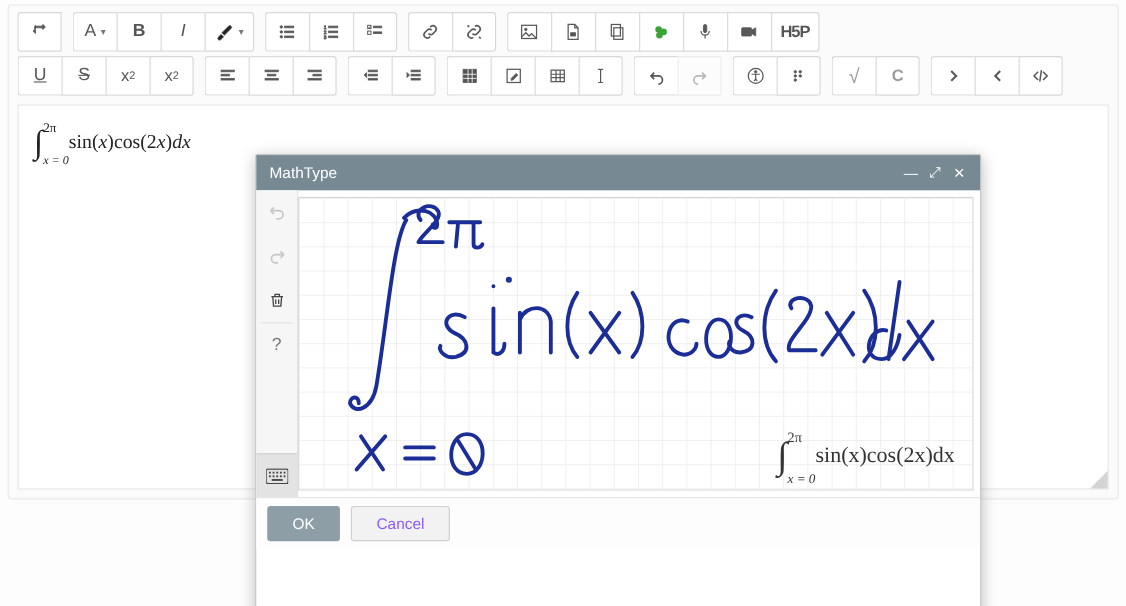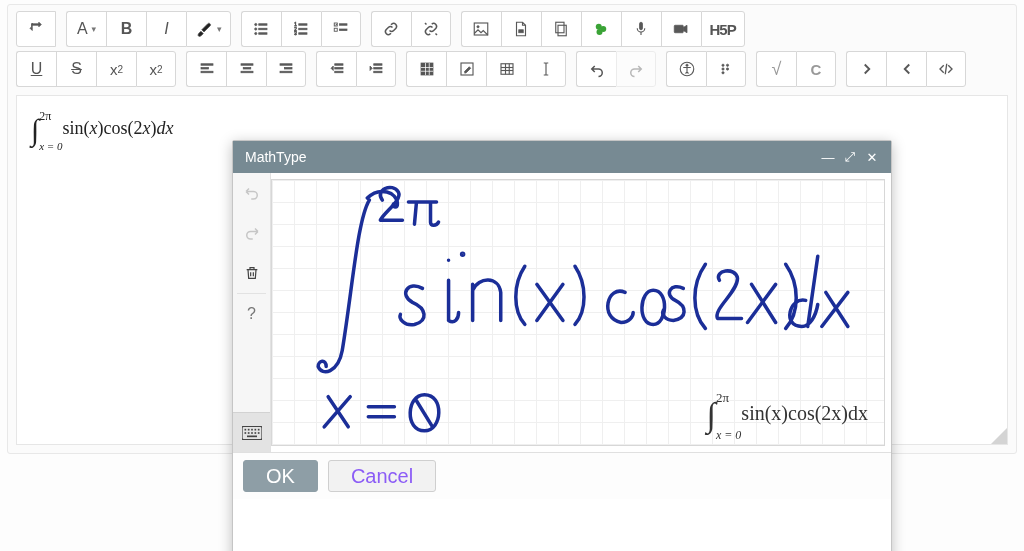--- a/index.html
+++ b/index.html
@@ -62,21 +62,21 @@
 }
 .handwriting { position:absolute; inset:0; }
 .preview-math {
   position:absolute; right: 16px; bottom: 10px; font-family: "Cambria Math", serif; font-size: 20px; color:#333;
 }
 .preview-math .int { font-size: 34px; vertical-align: middle; }
 .preview-math .sup2 { font-size: 13px; vertical-align: top; position:relative; top:-4px;}
 .preview-math .sub2 { font-size: 12px; font-style: italic; vertical-align: bottom; position:relative; bottom:-6px;}
 .modal-footer { height: 46px; display:flex; align-items:center; gap:10px; padding: 0 10px; background:#fdfdfd;}
 .dlg-btn {
-  height: 32px; padding: 0 22px; font-size: 20px; border-radius: 3px; cursor:pointer; border:1px solid;
+  height: 32px; padding: 0 22px; font-size: 14px; border-radius: 3px; cursor:pointer; border:1px solid;
 }
 .dlg-btn.ok { background:#8e9ea6; color:#fff; border-color:#8e9ea6; }
 .dlg-btn.cancel { background:#f2f2f2; color:#8b5cf6; border-color:#cfcfcf; }
 .resize-grip { position:absolute; right:0; bottom:0; width:0; height:0; border-left:16px solid transparent; border-bottom:16px solid #9aa8af; cursor:nwse-resize;}
 .resize-grip.editor-grip { border-bottom-color:#d4d4d4; }
 </style>
 </head>
 <body>
 
 <div class="editor-wrap">

